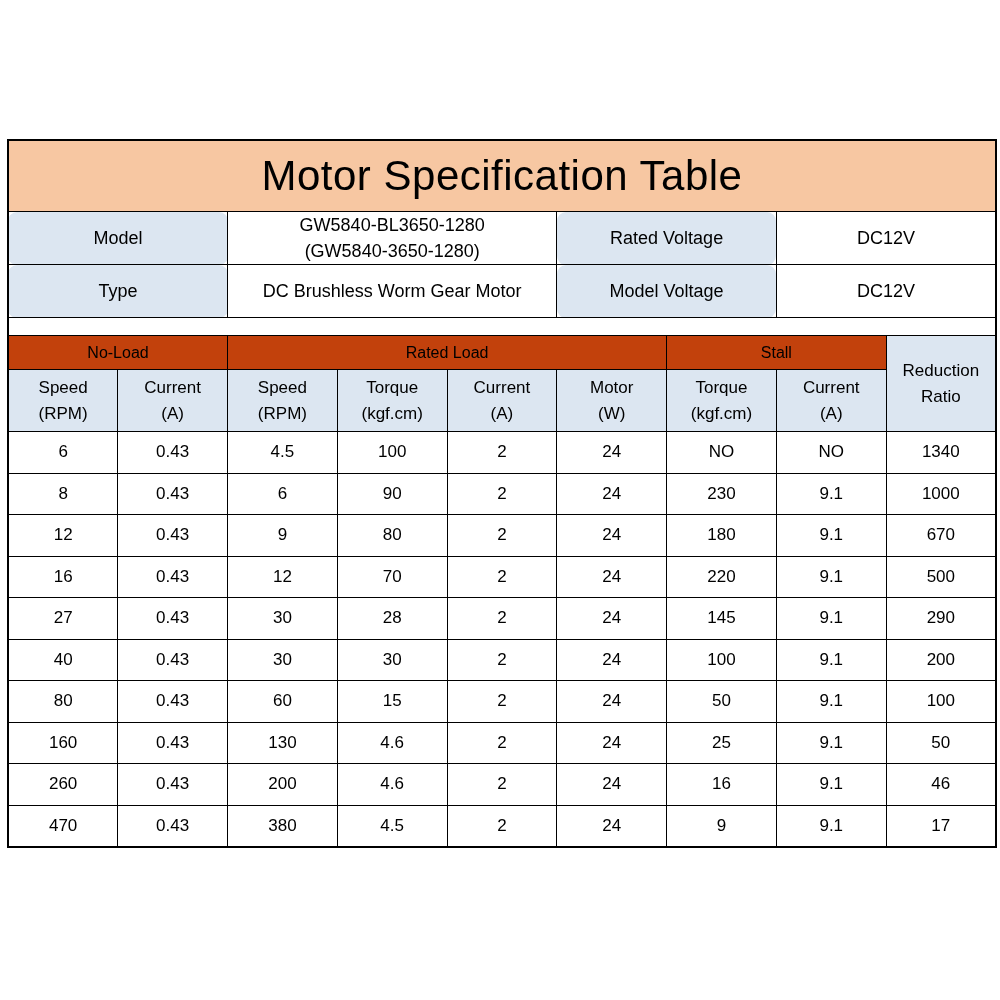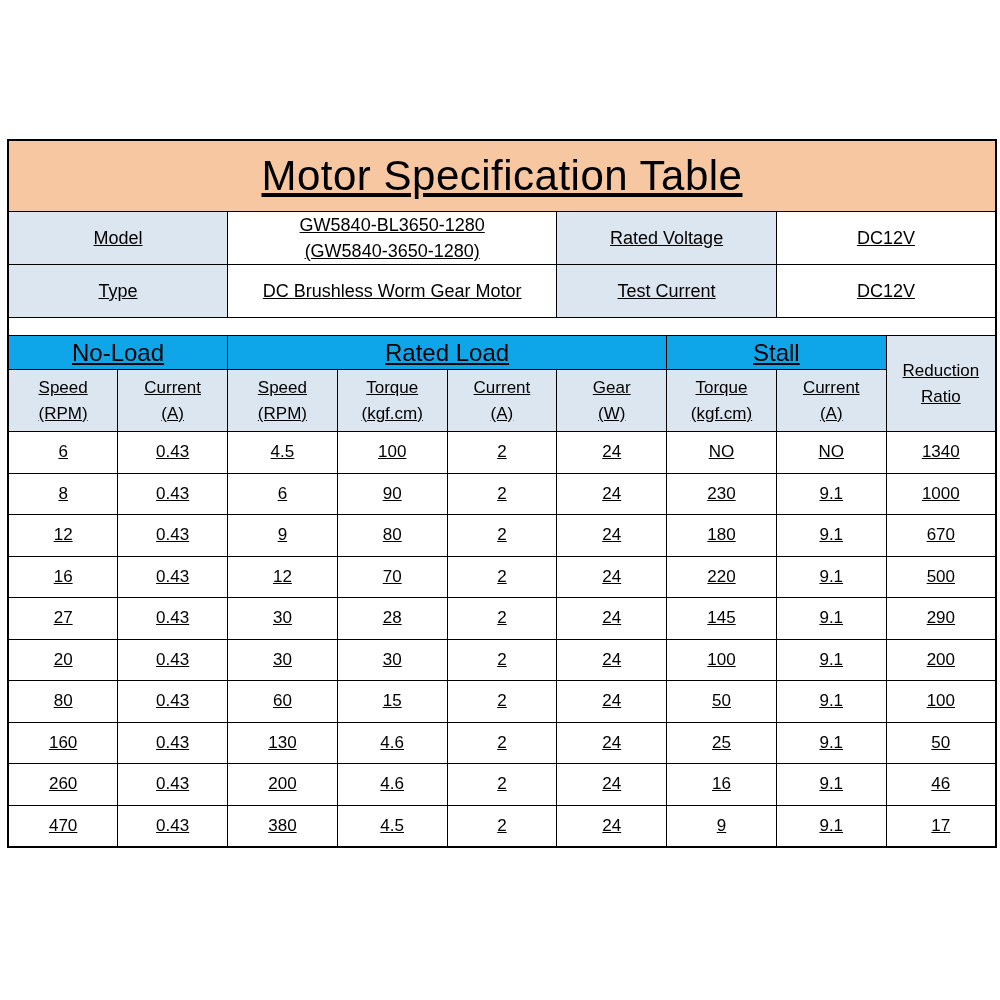--- a/index.html
+++ b/index.html
@@ -15,21 +15,20 @@
     position: absolute;
     left: 7px;
     top: 139px;
     width: 990px;
   }
   table.spec {
     border-collapse: collapse;
     width: 100%;
     table-layout: fixed;
     border: 2px solid #000000;
-    text-decoration: underline;
   }
   table.spec td, table.spec th {
     border: 1px solid #000000;
     text-align: center;
     vertical-align: middle;
     font-weight: normal;
     padding: 0;
     overflow: hidden;
   }
   .title-cell {
@@ -37,35 +36,36 @@
     font-weight: bold;
     font-size: 42px;
     height: 70px;
     border-bottom: 2px solid #000000;
     letter-spacing: 0.5px;
   }
   .label-cell {
     background: #DCE6F1;
     font-size: 18px;
     height: 52px;
+    border-radius: 9px;
   }
   .value-cell {
     background: #ffffff;
     font-size: 18px;
     line-height: 1.45;
   }
   .spacer-cell {
     height: 17px;
     background: #ffffff;
     border-top: 2px solid #000000;
     border-bottom: 2px solid #000000;
   }
   .group-cell {
-    background: #0ea5e9;
-    font-size: 24px;
+    background: #c2410c;
+    font-size: 16px;
     height: 33px;
   }
   .subhead-cell {
     background: #DCE6F1;
     font-size: 17px;
     height: 61px;
     line-height: 1.5;
   }
   .data-row td {
     background: #ffffff;
@@ -98,21 +98,21 @@
       <td class="value-cell" colspan="3">
         <div>GW5840-BL3650-1280</div>
         <div>(GW5840-3650-1280)</div>
       </td>
       <td class="label-cell" colspan="2">Rated Voltage</td>
       <td class="value-cell" colspan="2">DC12V</td>
     </tr>
     <tr>
       <td class="label-cell" colspan="2">Type</td>
       <td class="value-cell" colspan="3">DC Brushless Worm Gear Motor</td>
-      <td class="label-cell" colspan="2">Test Current</td>
+      <td class="label-cell" colspan="2">Model Voltage</td>
       <td class="value-cell" colspan="2">DC12V</td>
     </tr>
     <tr>
       <td class="spacer-cell" colspan="9"></td>
     </tr>
     <tr>
       <th class="group-cell" colspan="2">No-Load</th>
       <th class="group-cell" colspan="4">Rated Load</th>
       <th class="group-cell" colspan="2">Stall</th>
       <th class="subhead-cell" rowspan="2">
@@ -135,21 +135,21 @@
           </th>
           <th class="subhead-cell">
             <div>Torque</div>
             <div>(kgf.cm)</div>
           </th>
           <th class="subhead-cell">
             <div>Current</div>
             <div>(A)</div>
           </th>
           <th class="subhead-cell">
-            <div>Gear</div>
+            <div>Motor</div>
             <div>(W)</div>
           </th>
           <th class="subhead-cell">
             <div>Torque</div>
             <div>(kgf.cm)</div>
           </th>
           <th class="subhead-cell">
             <div>Current</div>
             <div>(A)</div>
           </th>
@@ -205,21 +205,21 @@
           <td>0.43</td>
           <td>30</td>
           <td>28</td>
           <td>2</td>
           <td>24</td>
           <td>145</td>
           <td>9.1</td>
           <td>290</td>
         </tr>
         <tr class="data-row">
-          <td>20</td>
+          <td>40</td>
           <td>0.43</td>
           <td>30</td>
           <td>30</td>
           <td>2</td>
           <td>24</td>
           <td>100</td>
           <td>9.1</td>
           <td>200</td>
         </tr>
         <tr class="data-row">

